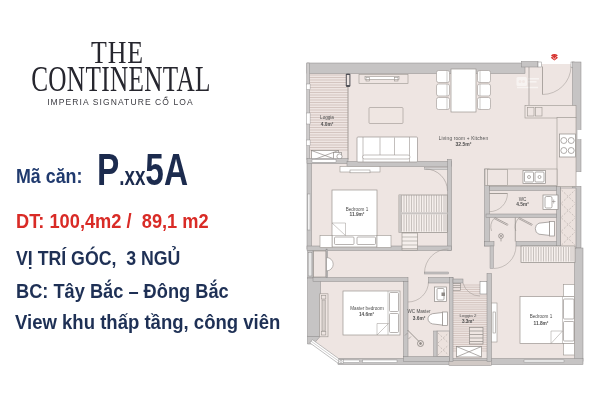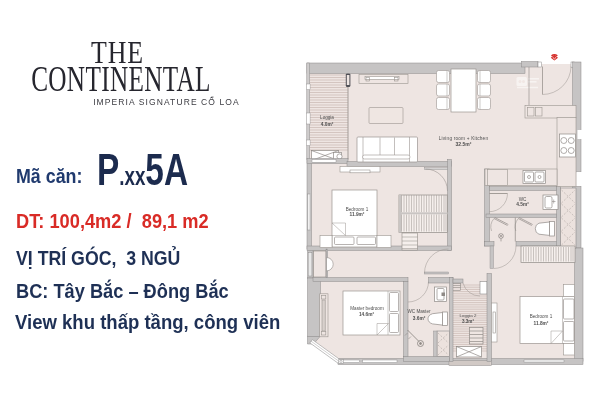--- a/index.html
+++ b/index.html
@@ -7,21 +7,21 @@
        font-family:"Liberation Sans", sans-serif;}
   .abs{position:absolute;}
 </style>
 </head>
 <body>
 
 <div class="abs" style="left:0;top:38px;width:235px;text-align:center;font-family:'Liberation Serif',serif;font-size:30.8px;letter-spacing:1px;color:#26262e;line-height:1;transform:scaleX(0.84);">THE</div>
 
 <div class="abs" style="left:-5px;top:61px;width:241px;text-align:center;font-family:'Liberation Serif',serif;font-size:36px;letter-spacing:0.5px;color:#26262e;line-height:1;transform:scaleX(0.70);">CONTINENTAL</div>
 
-<div class="abs" style="left:0;top:97.5px;width:241px;text-align:center;font-size:8.5px;letter-spacing:1.1px;color:#3a3a40;line-height:1;padding-left:46px;">IMPERIA SIGNATURE CỔ LOA</div>
+<div class="abs" style="left:0;top:97.5px;width:241px;text-align:center;font-size:8.5px;letter-spacing:1.1px;color:#3a3a40;line-height:1;">IMPERIA SIGNATURE CỔ LOA</div>
 
 <div class="abs" style="left:16px;top:165px;font-size:21px;font-weight:bold;color:#203a6e;line-height:1;transform:scaleX(0.85);transform-origin:0 0;">Mã căn:</div>
 
 <div class="abs" style="left:97px;top:147.5px;font-size:44.5px;font-weight:bold;color:#1c2b4e;line-height:1;transform:scaleX(0.75);transform-origin:0 0;">P<span style="font-size:25px;">.xx</span>5A</div>
 
 <div class="abs" style="left:16px;top:211.4px;font-size:20.5px;font-weight:bold;color:#d92b26;line-height:1;transform:scaleX(0.89);transform-origin:0 0;white-space:nowrap;">DT: 100,4m2 /&nbsp; 89,1 m2</div>
 
 <div class="abs" style="left:16.4px;top:247.8px;font-size:20.6px;font-weight:bold;color:#1e3055;line-height:1;transform:scaleX(0.86);transform-origin:0 0;white-space:nowrap;">VỊ TRÍ GÓC,&nbsp; 3 NGỦ</div>
 
 <div class="abs" style="left:15.5px;top:280.9px;font-size:20.6px;font-weight:bold;color:#1e3055;line-height:1;transform:scaleX(0.885);transform-origin:0 0;white-space:nowrap;">BC: Tây Bắc – Đông Bắc</div>

